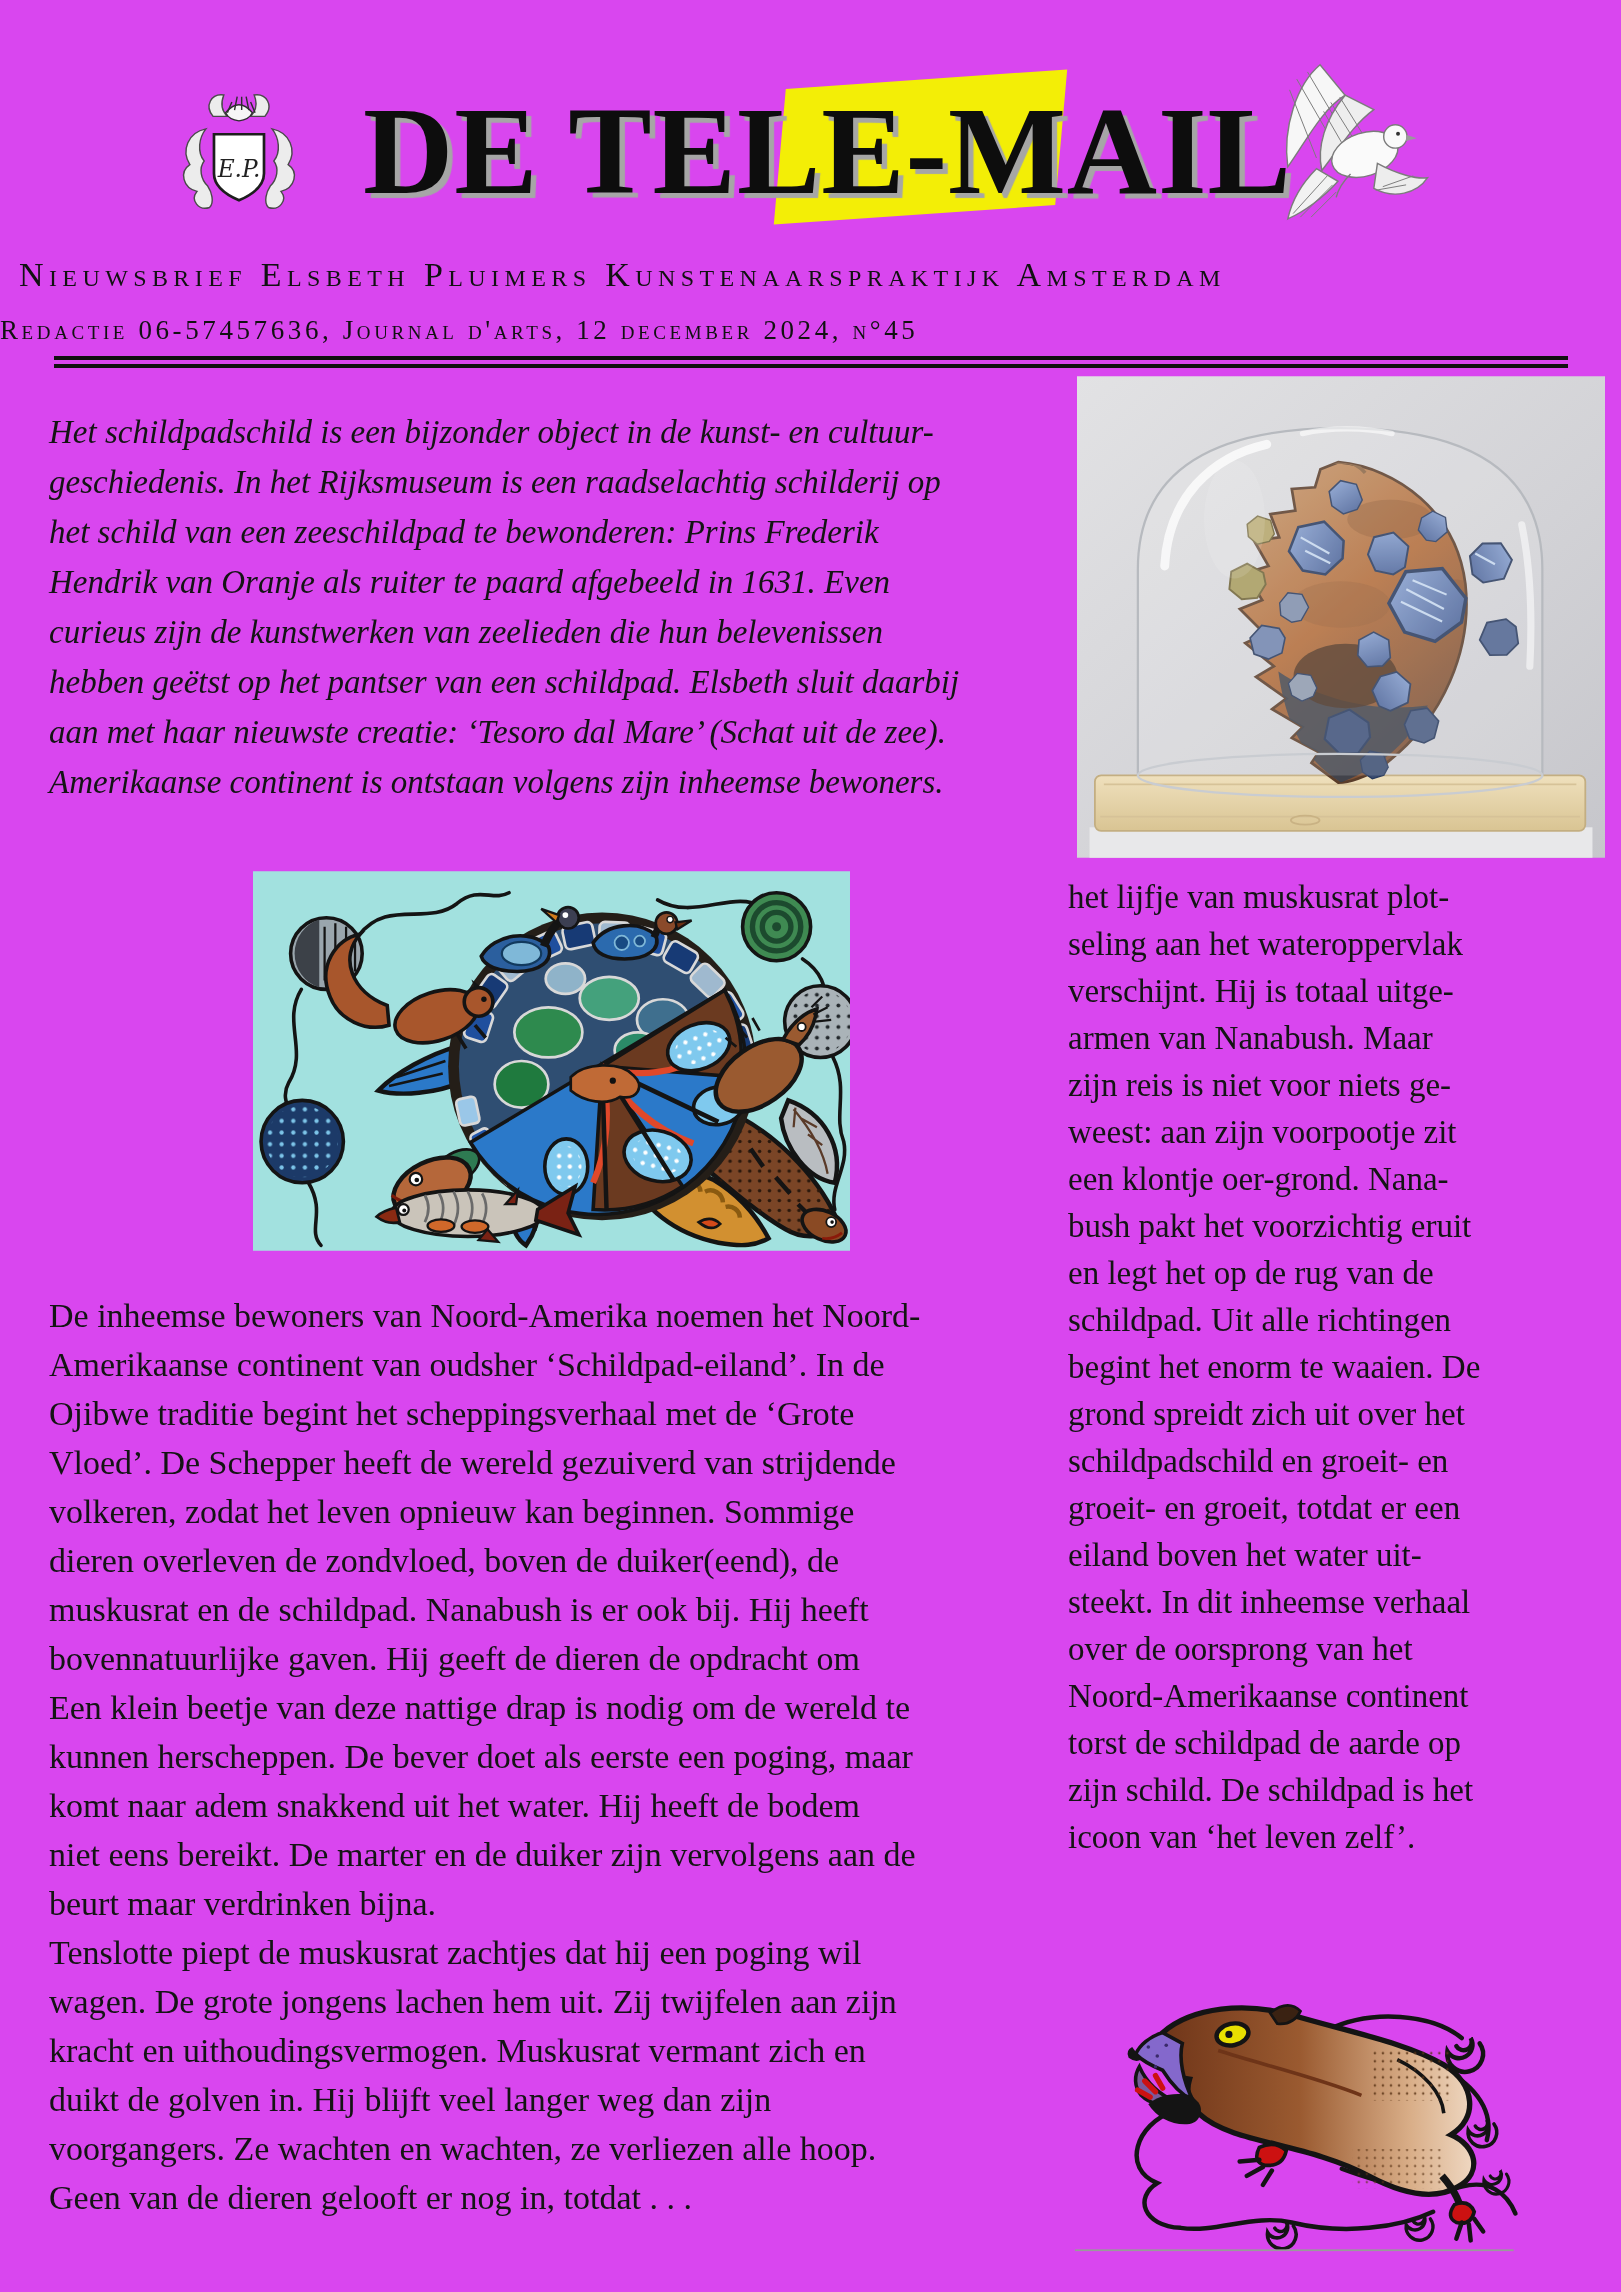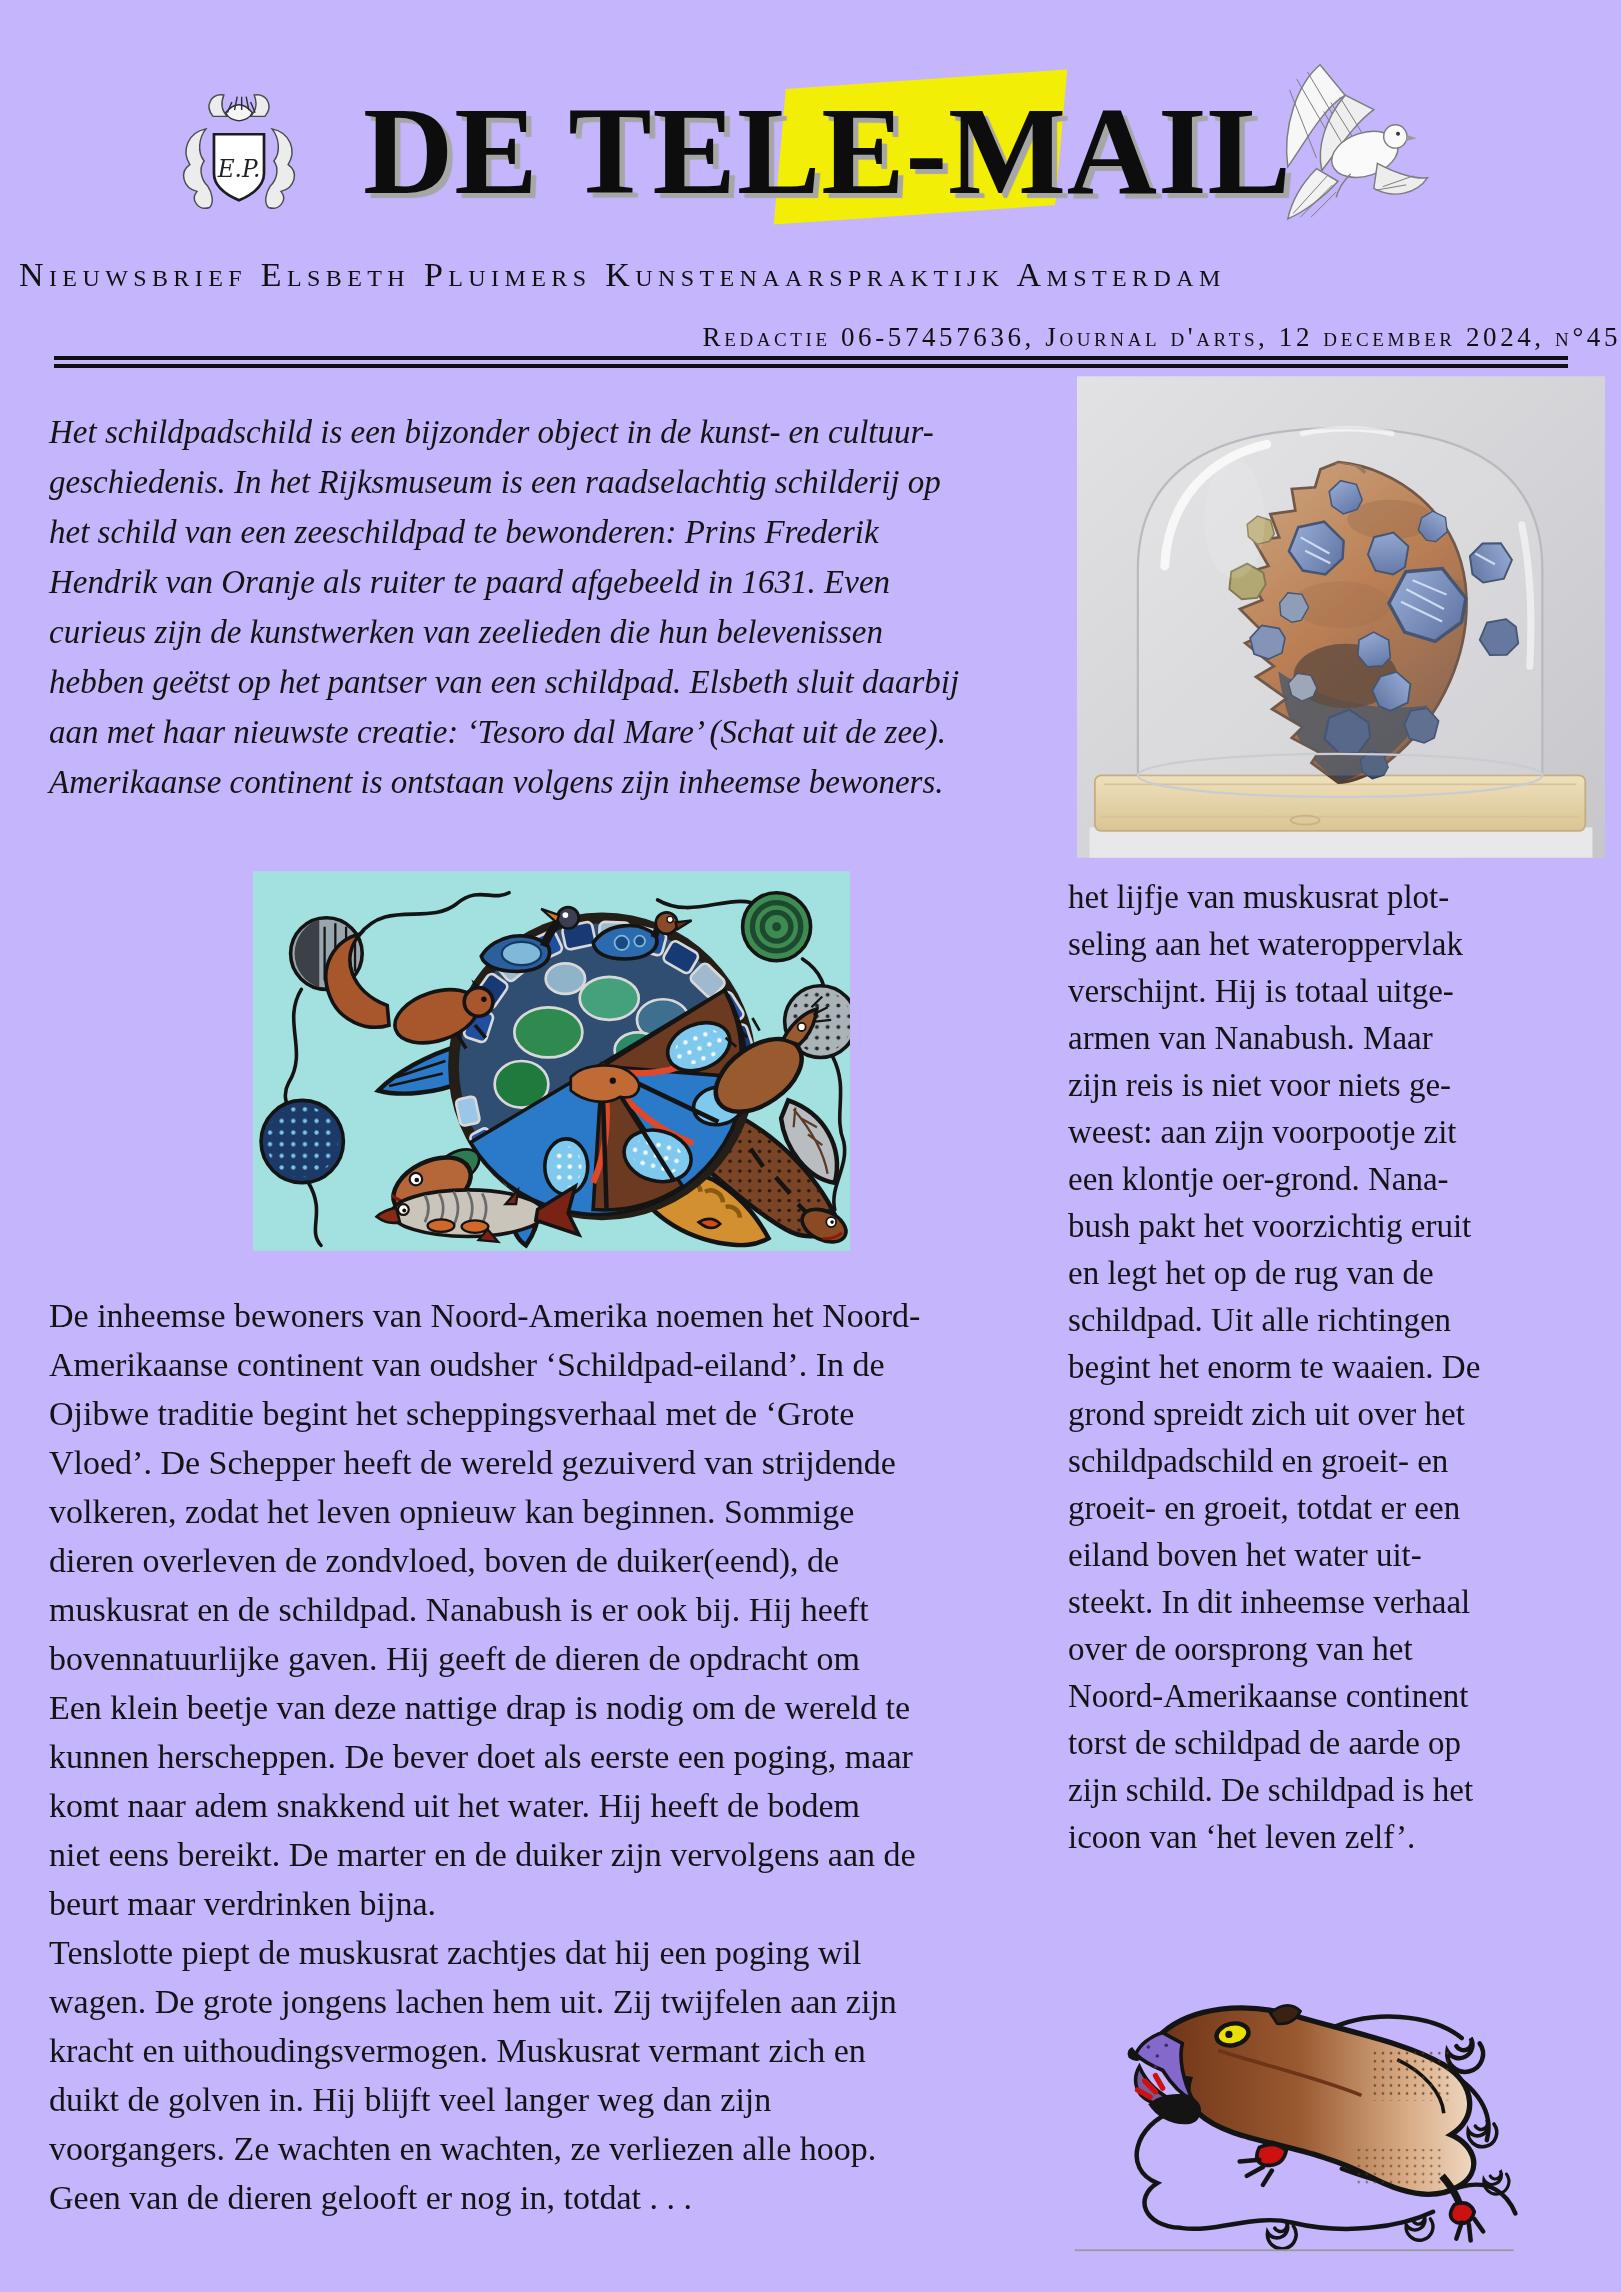--- a/index.html
+++ b/index.html
@@ -1,28 +1,28 @@
 <!DOCTYPE html>
 <html style="font-size:14.3px"><head>
 <meta charset="utf-8">
 <style>
   html,body{margin:0;padding:0;background:#ffffff;}
-  .page{position:relative;width:1621px;height:2293px;background:#c4b5fd;overflow:hidden;
+  .page{position:relative;width:1621px;height:2293px;background:#d946ef;overflow:hidden;
         font-family:"Liberation Serif", serif;color:#161616;}
   
   .crest{position:absolute;left:172px;top:86px;width:134px;height:133px;}
   .dove{position:absolute;left:1234px;top:54px;width:199px;height:181px;}
   .title-highlight{position:absolute;left:781px;top:79px;width:279px;height:136px;
         transform:skewX(-9deg) rotate(-4deg);z-index:1;}
   .masthead-title{position:absolute;left:363px;top:86px;z-index:2;
         font-size:125px;font-weight:bold;line-height:1.05;letter-spacing:0.9px;
         color:#0d0d0d;text-shadow:5.4px 4.5px 0.9px #a6a6a6;white-space:nowrap;}
   .subtitle{position:absolute;left:0;top:256px;width:1621px;text-align:left;
         font-variant:small-caps;font-size:34px;letter-spacing:5.4px;color:#111;white-space:nowrap;padding-left:19px;}
-  .dateline{position:absolute;left:0;top:322px;width:1621px;text-align:right;
+  .dateline{position:absolute;left:0;top:315px;width:1621px;text-align:left;
         font-variant:small-caps;font-size:27px;letter-spacing:3.6px;color:#111;white-space:nowrap;}
   .double-rule{position:absolute;left:54px;top:356px;width:1514px;height:3.6px;
         border-top:4.5px solid #101010;border-bottom:4.5px solid #101010;}
   
   .textcol .tline{white-space:nowrap;}
   .intro{position:absolute;left:49px;top:407px;width:994px;
         font-style:italic;font-size:33px;line-height:50px;color:#141414;}
   .col-left{position:absolute;left:49px;top:1291px;width:1003px;
         font-size:34px;line-height:49px;color:#141414;}
   .col-right{position:absolute;left:1068px;top:874px;width:484px;

